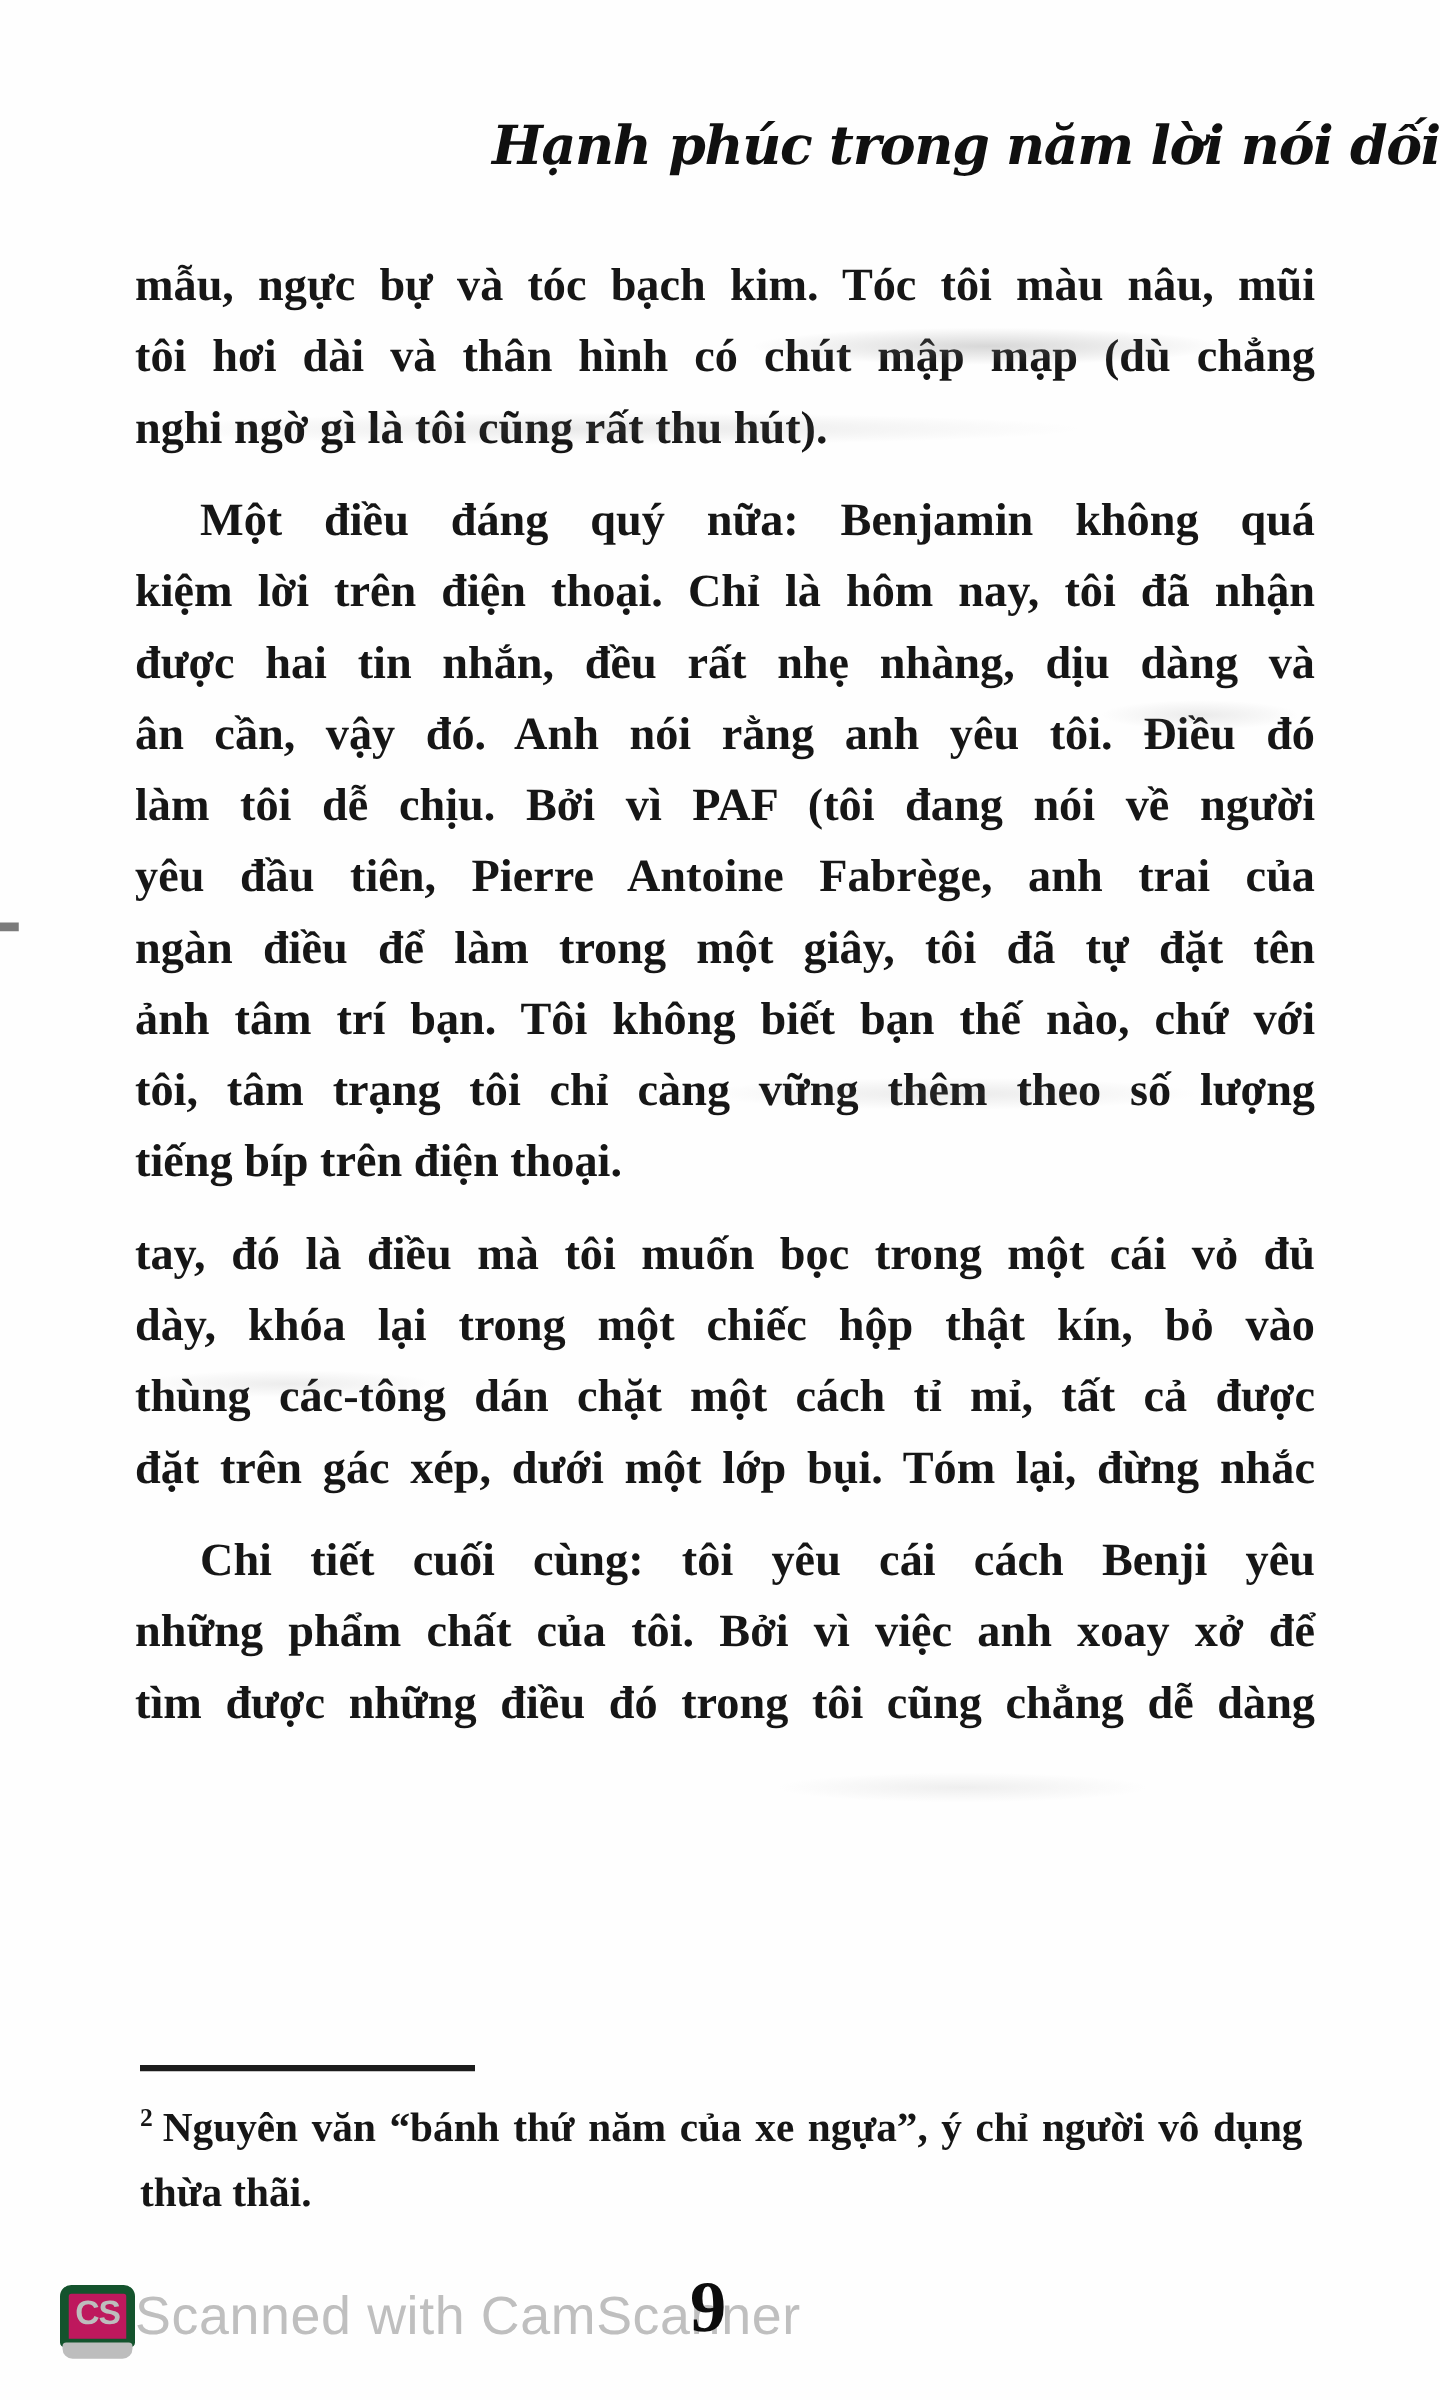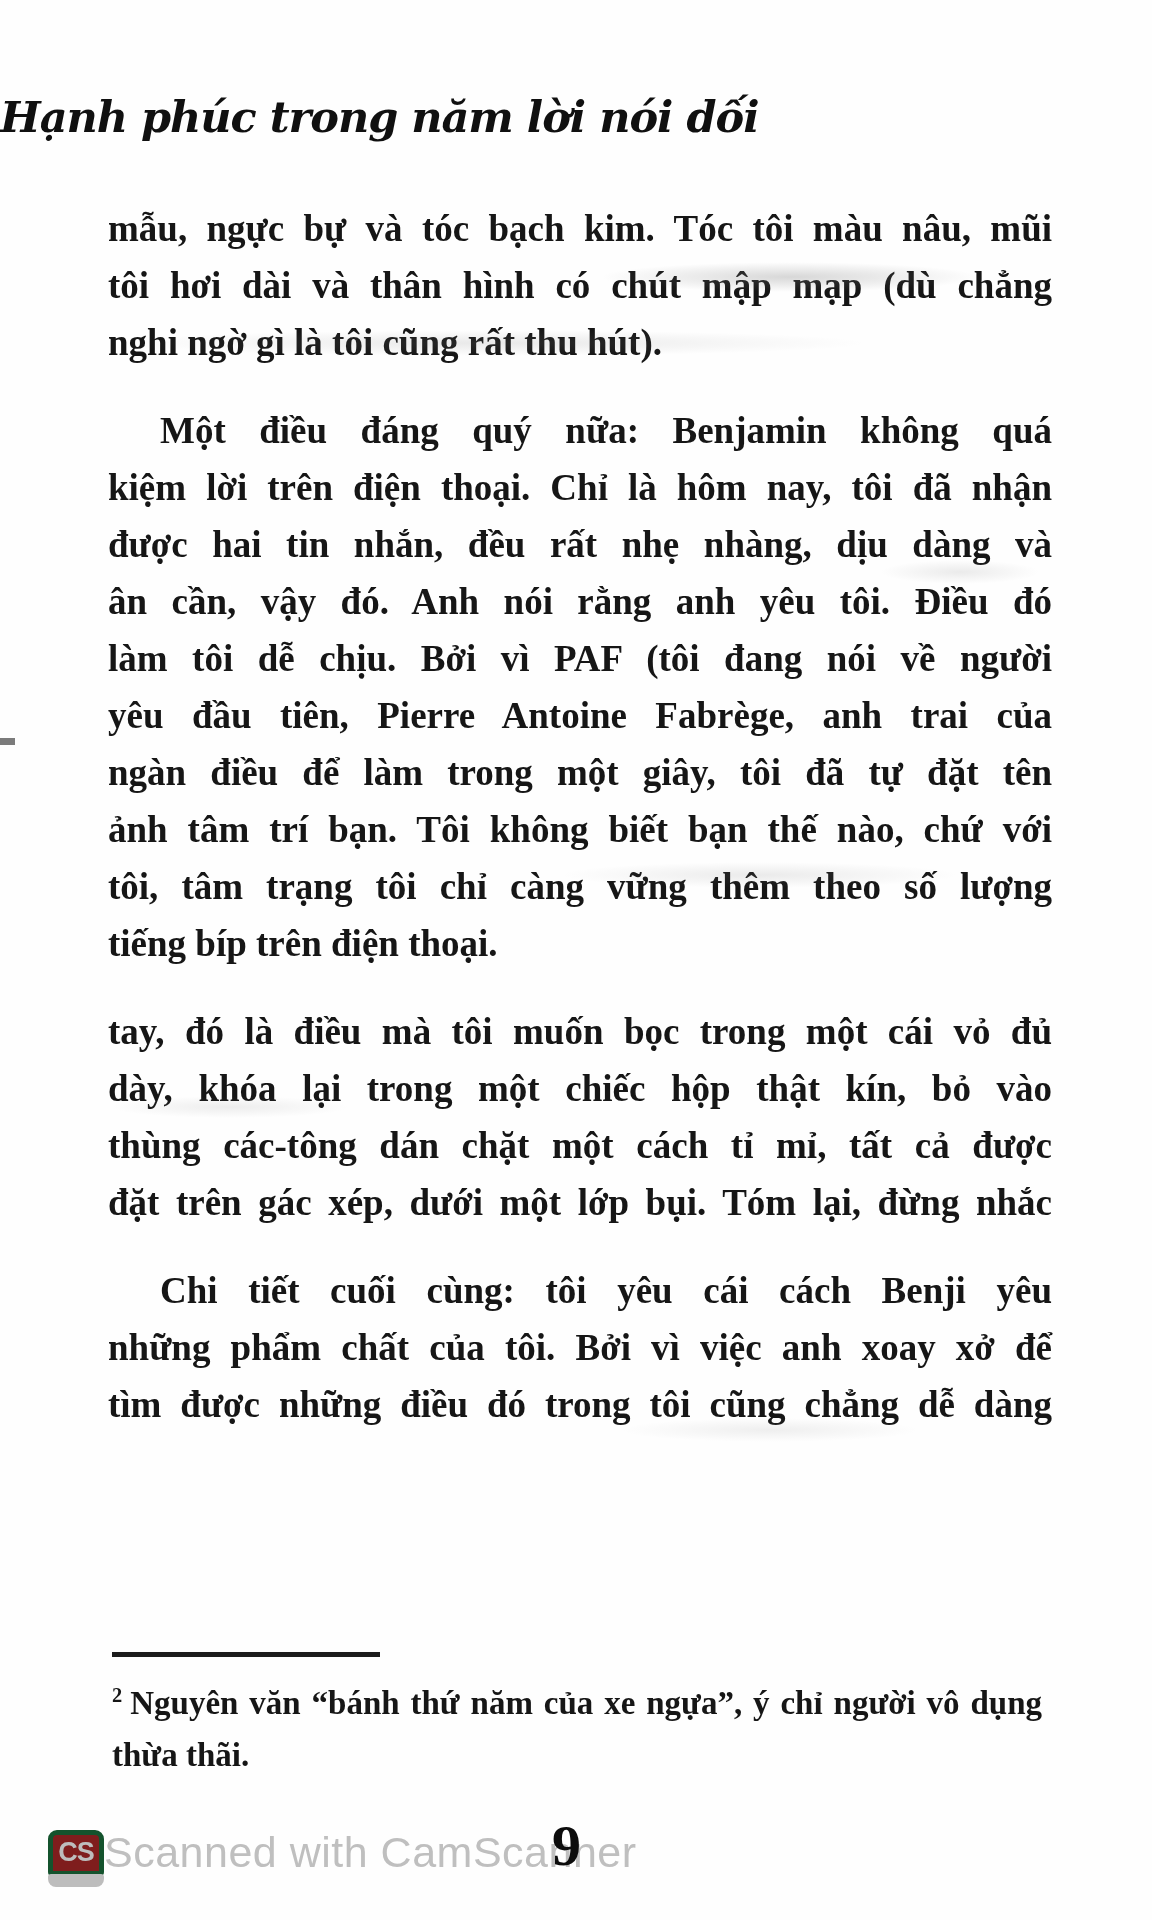--- a/index.html
+++ b/index.html
@@ -12,41 +12,41 @@
     font-family: "Liberation Serif", serif;
     color: #141414;
   }
 
   
   .chapter-title {
     position: absolute;
     top: 92px;
     left: 0;
     width: 1152px;
-    text-align: left;
+    text-align: right;
     font-family: "DejaVu Serif", serif;
     font-style: italic;
     font-weight: bold;
     font-size: 43px;
     letter-spacing: -1px;
     color: #101010;
   }
 
   
   .body-text {
     position: absolute;
     top: 200px;
     left: 108px;
     right: 100px;
     font-size: 37px;
     line-height: 57px;
     font-weight: bold;
     color: #161616;
   }
-  .para + .para { margin-top: 31px; }
+  .para + .para { margin-top: 17px; }
   .line {
     text-align: justify;
     text-align-last: justify;
     white-space: normal;
   }
   .line.last { text-align-last: left; }
   .para.indent .line.first { text-indent: 52px; }
 
   
   .footnote {
@@ -92,25 +92,24 @@
     left: 48px;
     top: 1828px;
     display: flex;
     align-items: center;
     z-index: 2;
   }
   .cs-logo {
     position: relative;
     width: 46px;
     height: 36px;
-    border: 5px solid #14532d;
+    border: 7px solid #14532d;
     border-radius: 9px 9px 4px 4px;
-    background: #7f1d1d;
+    background: #be185d;
     display: flex;
-    align-items: center;
     justify-content: center;
   }
   .cs-text {
     font-family: "Liberation Sans", sans-serif;
     font-weight: bold;
     font-size: 27px;
     letter-spacing: -1px;
     color: #bdbdbd;
   }
   .cs-bar {

